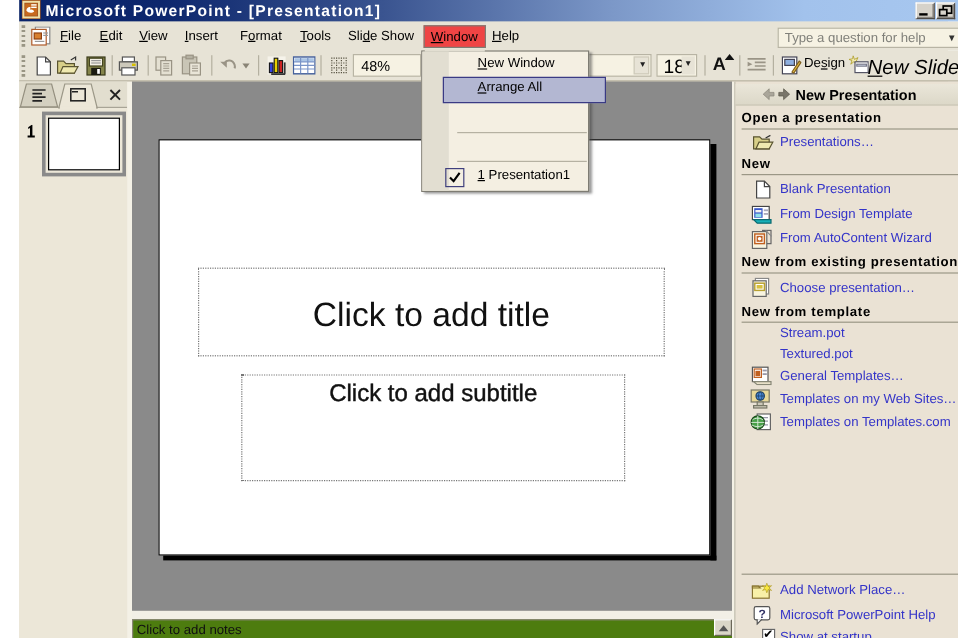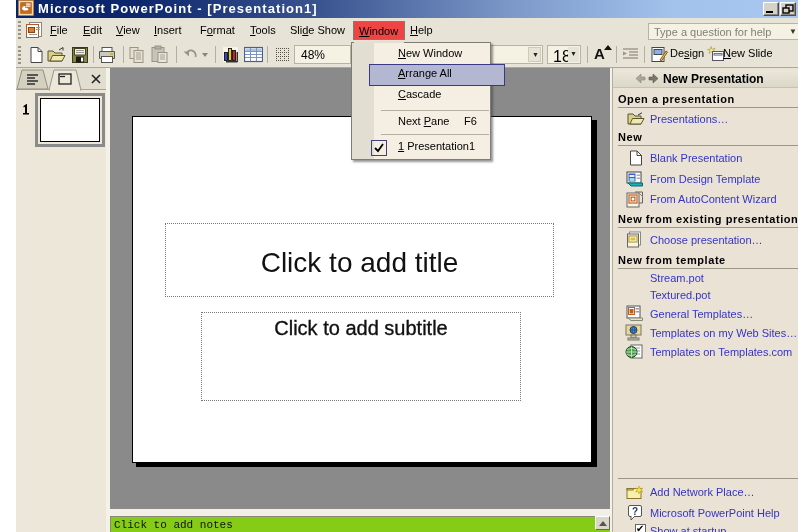--- a/index.html
+++ b/index.html
@@ -35,21 +35,21 @@
 #shadR { left:576px; top:120px; width:5px; height:347px; background:#000; }
 #shadB { left:120px; top:463px; width:461px; height:4px; background:#000; }
 .ph { border:1px dotted #777; }
 #phtitle { left:33px; top:106px; width:390px; height:75px; text-align:center; }
 #phtitle span { font-size:28px; color:#111; line-height:78px; }
 #phsub { left:69px; top:195px; width:321px; height:89px; text-align:center; }
 #phsub span { font-size:20px; color:#111; line-height:1; position:relative; top:5px; -webkit-text-stroke:0.35px #111; }
 
 
 #notesplit { left:94px; top:509px; width:500px; height:7px; background:#F2EFE6; }
-#notes { left:94px; top:516px; width:500px; height:16px; background:#84cc16; border-top:1px solid #8a8678; border-left:1px solid #8a8678; font-size:11px; color:#111; padding:2px 0 0 3px;font-family:Liberation Mono, monospace; }
+#notes { left:94px; top:516px; width:500px; height:16px; background:#4d7c0f; border-top:1px solid #8a8678; border-left:1px solid #8a8678; font-size:11px; color:#111; padding:2px 0 0 3px; }
 
 
 #tphead { left:597px; top:70px; width:201px; height:18px; background:linear-gradient(180deg,#EAE6D9,#DCD8C8); border-bottom:1px solid #c6c2b2; }
 .tph1 { font-weight:bold; font-size:11px; color:#000; letter-spacing:0.55px; }
 .tplink { font-size:11px; color:#3434C8; }
 .tprule { height:1px; background:#9b9786; }
 
 
 #wmenu { left:335px; top:42px; width:140px; height:118px; background:#F4EFE2; border:1px solid #7e7c73; box-shadow:2px 2px 2px rgba(64,64,64,.55); z-index:50; }
 #wgutter { position:absolute; left:0; top:0; width:22px; height:100%; background:#E2DED1; }
@@ -254,21 +254,21 @@
       <rect x="3" y="3.5" width="8" height="5" fill="#8fb0e0" stroke="#445"></rect>
       <path d="M9 14 L15 5 L16.5 6 L10.5 15 Z" fill="#e8c040" stroke="#806020"></path>
     </svg>
     <div class="abs" style="left:654px;top:5px;font-size:11px;color:#000;">De<span class="hk">s</span>ign</div>
 
     <svg style="position:absolute;left:691px;top:4px;" width="17" height="17" viewBox="0 0 17 17">
       <path d="M4 0.5 L5 3.5 L8 2 L6.5 5 L9.5 6 L6.5 7 L4.5 5.5 L2 7.5 L3 4.5 L0.5 3.5 L3.5 3 Z" fill="#f4ecb0" stroke="#b0a030" stroke-width="0.7"></path>
       <rect x="5.5" y="5.5" width="11" height="9" fill="#fff" stroke="#556"></rect>
       <rect x="7" y="7.5" width="8" height="1.6" fill="#dce8f8" stroke="#778"></rect>
     </svg>
-    <div class="abs" style="left:707px;top:5px;font-size:11px;color:#000;"><span class="hk">N</span>ew Slide</div>
+    <div class="abs" style="left:707px;top:5px;font-size:17px;color:#000;font-style:italic;"><span class="hk">N</span>ew Slide</div>
 
     <div class="abs" style="left:787px;top:1px;font-size:14px;font-weight:bold;color:#222;">»</div>
     <div class="abs" style="left:789px;top:14px;width:0;height:0;border-left:3px solid transparent;border-right:3px solid transparent;border-top:4px solid #222;"></div>
   </div>
 
   <div id="leftpane" class="abs"></div>
   <div id="tabrow" class="abs"></div>
   <div class="abs" id="tabs" style="left:0;top:68px;width:90px;height:23px;">
     <svg width="90" height="23" viewBox="0 0 90 23">
       <path d="M6 2 L27 2 L32 21 L1 21 Z" fill="#D4D0C0" stroke="#948F7F"></path>
@@ -419,28 +419,21 @@
   <div class="abs" style="left:338px;top:41px;width:50px;height:2px;background:#E3DFD2;z-index:60;"></div>
   <div id="wmenu" class="abs">
     <div id="wgutter"></div>
     <div class="mrow" style="top:1px;">
         <span class="lbl"><span class="hk">N</span>ew Window</span>
       </div>
     <div class="mrow" style="top:21px;">
         <div style="position:absolute;left:0px;top:0px;width:136px;height:22px;background:#B3B7D2;border:1px solid #3A3A84;"></div>
         <span class="lbl" style="top:0px;"><span class="hk">A</span>rrange All</span>
       </div>
-    <div class="mrow" style="top:42px;">
-        <span class="lbl"><span class="hk">C</span>ascade</span>
-      </div>
     <div class="msep" style="top:67px;"></div>
-    <div class="mrow" style="top:69px;">
-        <span class="lbl">Next <span class="hk">P</span>ane</span>
-        <span style="position:absolute;left:95px;">F6</span>
-      </div>
     <div class="msep" style="top:91px;"></div>
     <div class="mrow" style="top:94px;">
       <div style="position:absolute;left:2px;top:3px;width:16px;height:16px;border:1px solid #40407E;"><svg width="14" height="14" viewBox="0 0 14 14">
             <path d="M3 7 L6 10 L11 3" fill="none" stroke="#000" stroke-width="1.8"></path>
           </svg></div>
       <span class="lbl"><span class="hk">1</span> Presentation1</span>
     </div>
   </div>
 </div>
 

